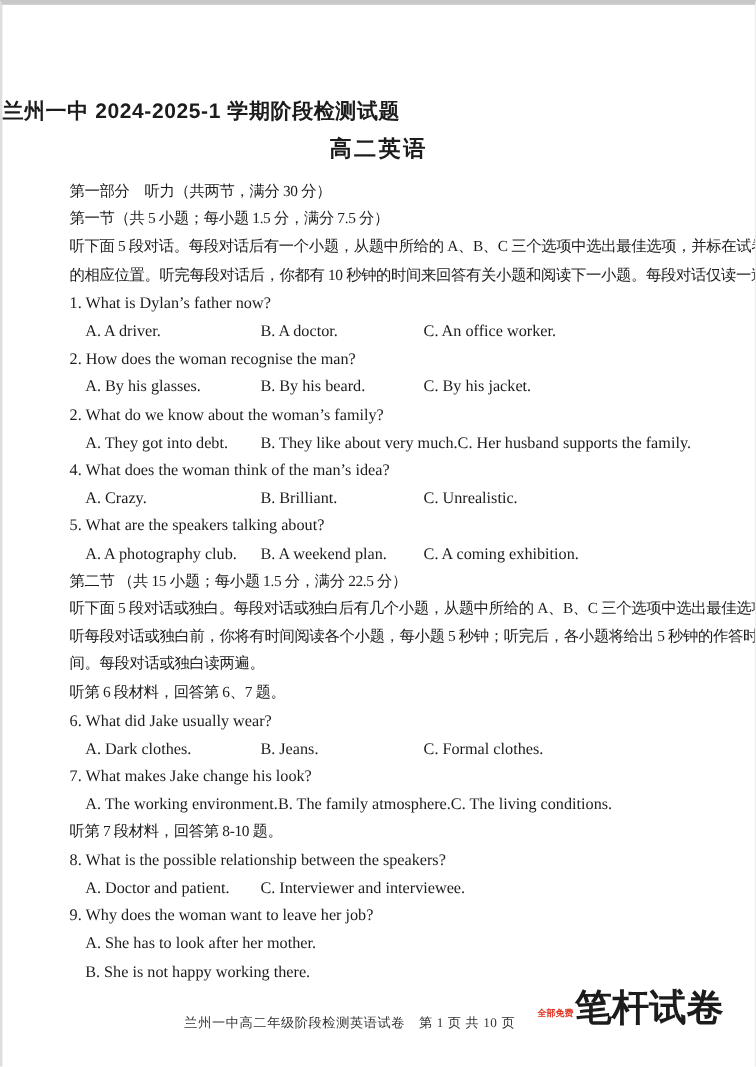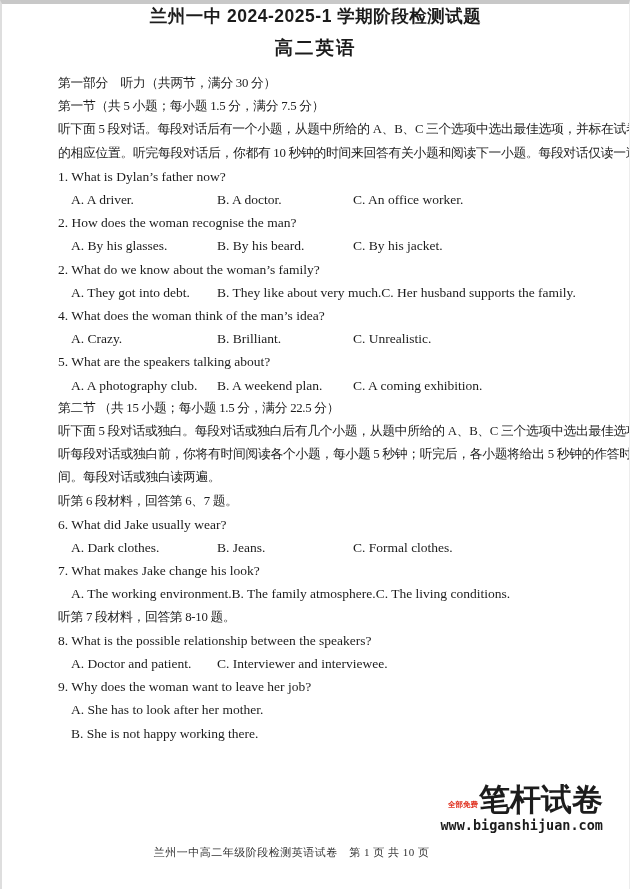--- a/index.html
+++ b/index.html
@@ -10,21 +10,22 @@
     border-top:4px solid #c8c8c8;
     border-left:2px solid #dedede;
     border-right:1px solid #ededed;
     box-sizing:border-box;
     overflow:hidden;
     color:#1c1c1c;
     font-family:"Liberation Serif","DejaVu Serif",serif;
   }
   .title{
     margin:0;
-    text-align:center;
+    padding-top:76px;
+    text-align:left;
     font-family:"Liberation Sans","DejaVu Sans",sans-serif;
     font-size:17.5px;
     font-weight:bold;
     letter-spacing:0.5px;
   }
   .subtitle{
     margin:7px 0 0 0;
     text-align:center;
     font-family:"Liberation Sans","DejaVu Sans",sans-serif;
     font-size:18.5px;
@@ -49,21 +50,21 @@
     width:100%;
     box-sizing:border-box;
     padding-right:48px;
     text-align:center;
     font-size:11px;
     color:#333333;
     letter-spacing:0.5px;
   }
   .watermark{
     position:absolute;
-    top:780px;right:26px;
+    top:820px;right:26px;
     text-align:right;
   }
   .wm-row{display:flex;align-items:flex-end;justify-content:flex-end;}
   .wm-free{
     font-family:"Liberation Sans","DejaVu Sans",sans-serif;
     font-size:7.5px;
     font-weight:bold;
     margin:0 1px 7px 0;
     white-space:nowrap;
   }
@@ -153,15 +154,14 @@
       <div class="optline">B. She is not happy working there.</div>
     </div>
 
   <div class="footer">兰州一中高二年级阶段检测英语试卷　第 1 页 共 10 页</div>
 
   <div class="watermark">
     <div class="wm-row">
       <span class="wm-free" style="color: rgb(224, 48, 30);">全部免费</span>
       <span class="wm-brand">笔杆试卷</span>
     </div>
-    <div class="wm-url">www.biganshijuan.com</div>
   </div>
 </div>
 
 </body></html>

